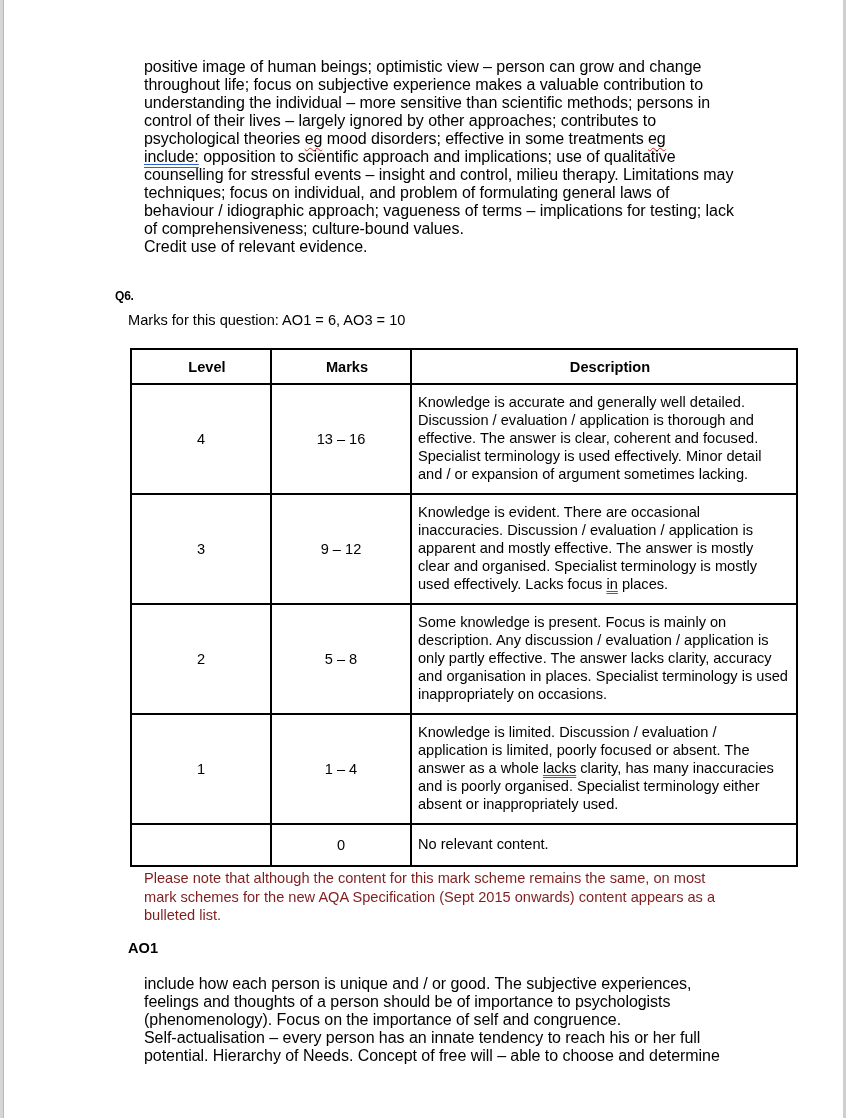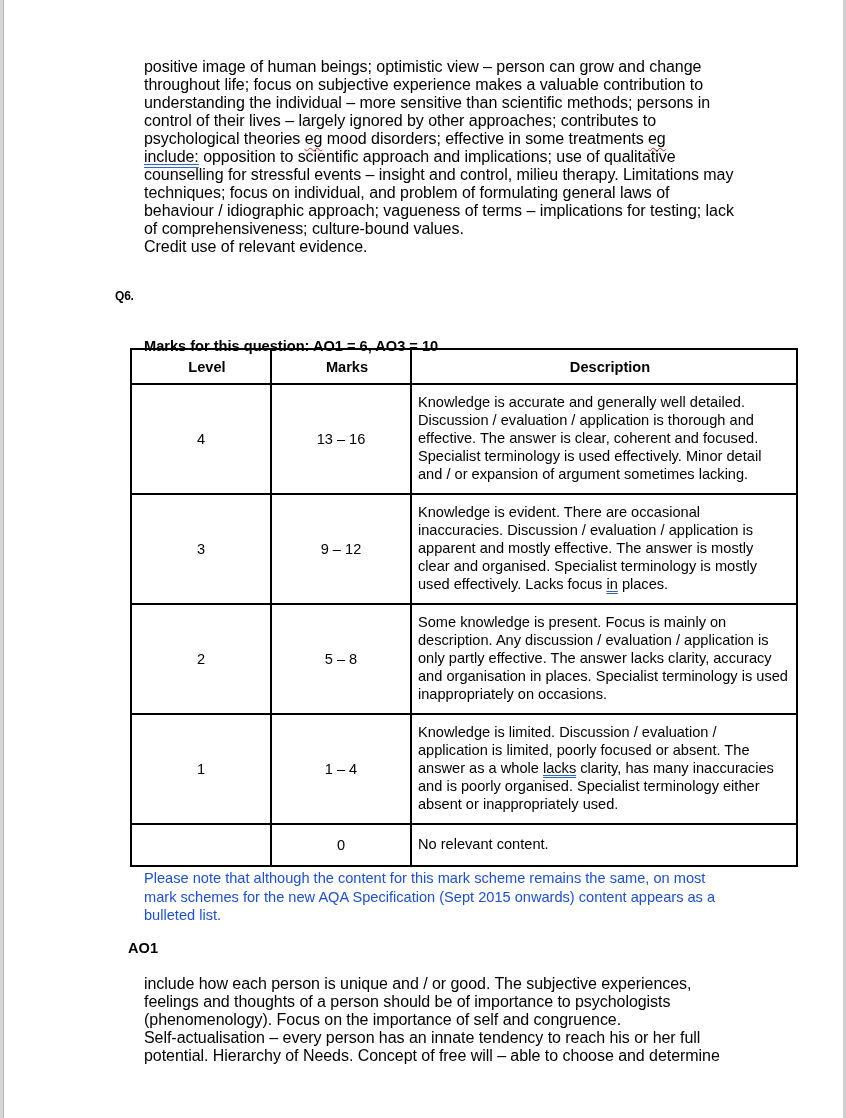--- a/index.html
+++ b/index.html
@@ -22,40 +22,40 @@
     .para {
       position: absolute; left: 144px; width: 600px;
       font-size: 16px; line-height: 18px; letter-spacing: -0.05px;
     }
     .p1 { top: 58px; width: 590px; }
     .q-title {
       position: absolute; left: 115px; top: 289px;
       font-size: 12px; font-weight: bold; letter-spacing: -0.2px;
     }
     .marks-line {
-      position: absolute; left: 144px; top: 312px;
-      font-size: 14.6px; font-weight: bold; margin-top: 26px;
+      position: absolute; left: 128px; top: 312px;
+      font-size: 14.6px; font-weight: normal;
     }
     table.marks {
       position: absolute; left: 130px; top: 348px;
       width: 668px; border-collapse: collapse;
       font-size: 14.6px; line-height: 18px;
     }
     table.marks td, table.marks th {
       border: 2px solid #000; padding: 0; vertical-align: middle;
     }
     table.marks th { font-weight: bold; text-align: center; height: 33px; padding-left: 12px; }
     .c-level { width: 126px; text-align: center; }
     .c-marks { width: 126px; text-align: center; }
     .c-desc { text-align: left; padding: 3px 6px 5px 6px !important; }
     tr.r-big td { height: 100px; }
     tr.r-small td { height: 32px; }
     .note {
       position: absolute; left: 144px; top: 869px; width: 630px;
-      color: #1d4ed8; font-size: 14.6px; line-height: 18.5px;
+      color: #7f1d1d; font-size: 14.6px; line-height: 18.5px;
     }
     .ao-head {
       position: absolute; left: 128px; top: 940px;
       font-size: 14.6px; font-weight: bold;
     }
     .p-ao1 { top: 975px; width: 600px; }
     .sq-red {
       text-decoration: underline wavy #d81b1b; text-decoration-thickness: 1px;
       text-underline-offset: 3px;
     }

